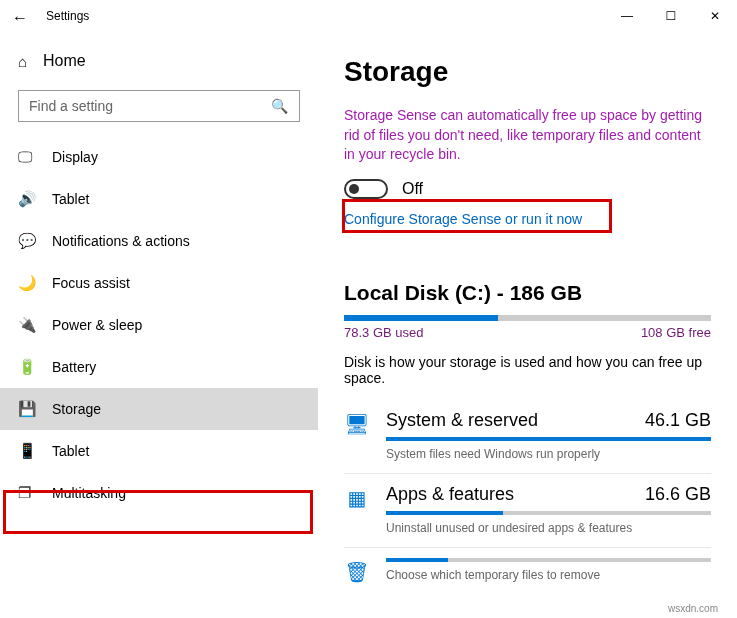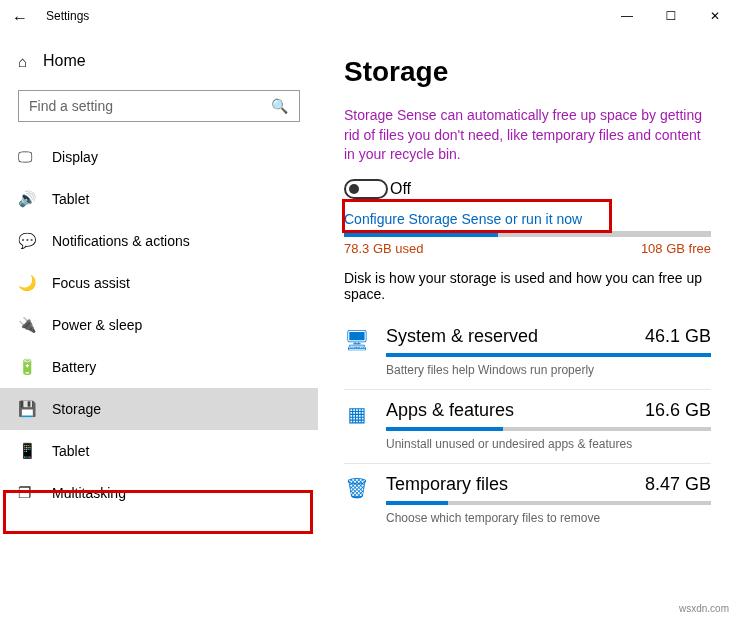--- a/index.html
+++ b/index.html
@@ -16,39 +16,39 @@
 .searchbox { margin: 10px 18px 14px 18px; border: 1px solid #999; height: 32px; display: flex; align-items: center; padding: 8px 10px; justify-content: space-between; color: #666; font-size: 14px; }
 .section-title { font-weight: 600; font-size: 14px; padding: 8px 18px 12px 18px; }
 .navitem { display: flex; align-items: center; padding: 12px 18px; gap: 16px; font-size: 14px; }
 .navitem .icon { width: 18px; font-size: 15px; color: #333; }
 .navitem.selected { background: #d9d9d9; }
 .hl { border: 3px solid #d40000; }
 .hl-storage { position: absolute; left: 3px; top: 490px; width: 310px; height: 44px; pointer-events: none; }
 .content { flex: 1; padding: 18px 26px 0 26px; overflow: hidden; }
 .content h1 { font-size: 28px; font-weight: 600; margin: 6px 0 18px 0; }
 .desc { font-size: 14px; color: #a21caf; line-height: 1.4; margin-bottom: 14px; }
-.toggle-row { display: flex; align-items: center; gap: 2px; margin-bottom: 8px; }
+.toggle-row { display: flex; align-items: center; gap: 14px; margin-bottom: 8px; }
 .toggle { width: 44px; height: 20px; border: 2px solid #333; border-radius: 20px; position: relative; }
 .toggle .knob { width: 10px; height: 10px; background: #333; border-radius: 50%; position: absolute; left: 3px; top: 3px; }
 .cfg-link { color: #0067c0; font-size: 14px; cursor: pointer; display: inline-block; padding: 4px 0; }
 .hl-cfg { position: absolute; left: 342px; top: 199px; width: 270px; height: 34px; pointer-events: none; }
 .disk-title { font-size: 21px; margin-top: 50px; margin-bottom: 10px; }
 .bar { height: 6px; background: #ccc; position: relative; }
 .bar-fill { height: 6px; background: #0078d4; position: absolute; left: 0; top: 0; }
-.bar-sub { display: flex; justify-content: space-between; font-size: 13px; color: #c2410c; margin-top: 4px; margin-bottom: 14px; }
+.bar-sub { display: flex; justify-content: space-between; font-size: 13px; color: #701a75; margin-top: 4px; margin-bottom: 14px; }
 .usage-desc { font-size: 14px; margin-bottom: 14px; }
 .cat { display: flex; align-items: flex-start; gap: 16px; padding: 10px 0 12px 0; border-bottom: 1px solid #e6e6e6; }
 .cat:last-child { border-bottom: none; }
 .cat .caticon { width: 26px; font-size: 20px; color: #0078d4; padding-top: 2px; text-align: center; }
 .cat .catbody { flex: 1; }
 .cat .catrow1 { display: flex; justify-content: space-between; font-size: 18px; margin-bottom: 6px; }
 .cat .catbar { height: 4px; background: #ccc; position: relative; margin-bottom: 6px; }
 .cat .catbar-fill { height: 4px; background: #0078d4; position: absolute; left: 0; top: 0; }
 .cat .cathint { font-size: 12px; color: #666; }
-.watermark { position: absolute; right: 8px; bottom: 4px; font-size: 10px; color: #888; }
+.watermark { position: absolute; right: 19px; bottom: 4px; font-size: 10px; color: #888; }
 </style>
 </head>
 <body>
 
 <div class="titlebar">
   <div class="back">←</div>
   <div class="title">Settings</div>
   <div class="winbtns">
     <div class="winbtn">—</div>
     <div class="winbtn">☐</div>
@@ -109,64 +109,61 @@
     <h1>Storage</h1>
     <p class="desc">Storage Sense can automatically free up space by getting rid of files you don't need, like temporary files and content in your recycle bin.</p>
     <div class="toggle-row">
       <div class="toggle">
           <div class="knob"></div>
         </div>
       <span>Off</span>
     </div>
     <span class="cfg-link">Configure Storage Sense or run it now</span>
 
+    <h2 class="disk-title">Local Disk (C:) - 186 GB</h2>
     <div class="bar">
       <div class="bar-fill" style="width:42%"></div>
     </div>
     <div class="bar-sub">
       <span>78.3 GB used</span>
       <span>108 GB free</span>
     </div>
     <p class="usage-desc">Disk is how your storage is used and how you can free up space.</p>
 
     <div class="cat">
       <div class="caticon">🖥</div>
       <div class="catbody">
         <div class="catrow1">
           <span>System &amp; reserved</span>
           <span>46.1 GB</span>
         </div>
         <div class="catbar">
             <div class="catbar-fill" style="width:100%"></div>
           </div>
-        <div class="cathint">Battery files help Windows run properly</div>
+        <div class="cathint">System files need Windows run properly</div>
       </div>
     </div>
 
     <div class="cat">
       <div class="caticon">▦</div>
       <div class="catbody">
         <div class="catrow1">
           <span>Apps &amp; features</span>
           <span>16.6 GB</span>
         </div>
         <div class="catbar">
             <div class="catbar-fill" style="width:36%"></div>
           </div>
         <div class="cathint">Uninstall unused or undesired apps &amp; features</div>
       </div>
     </div>
 
     <div class="cat">
       <div class="caticon">🗑</div>
       <div class="catbody">
-        <div class="catrow1">
-          <span>Temporary files</span>
-          <span>8.47 GB</span>
-        </div>
         <div class="catbar">
             <div class="catbar-fill" style="width:19%"></div>
           </div>
         <div class="cathint">Choose which temporary files to remove</div>
       </div>
     </div>
   </div>
 </div>
 
 <div class="hl hl-storage"></div>

